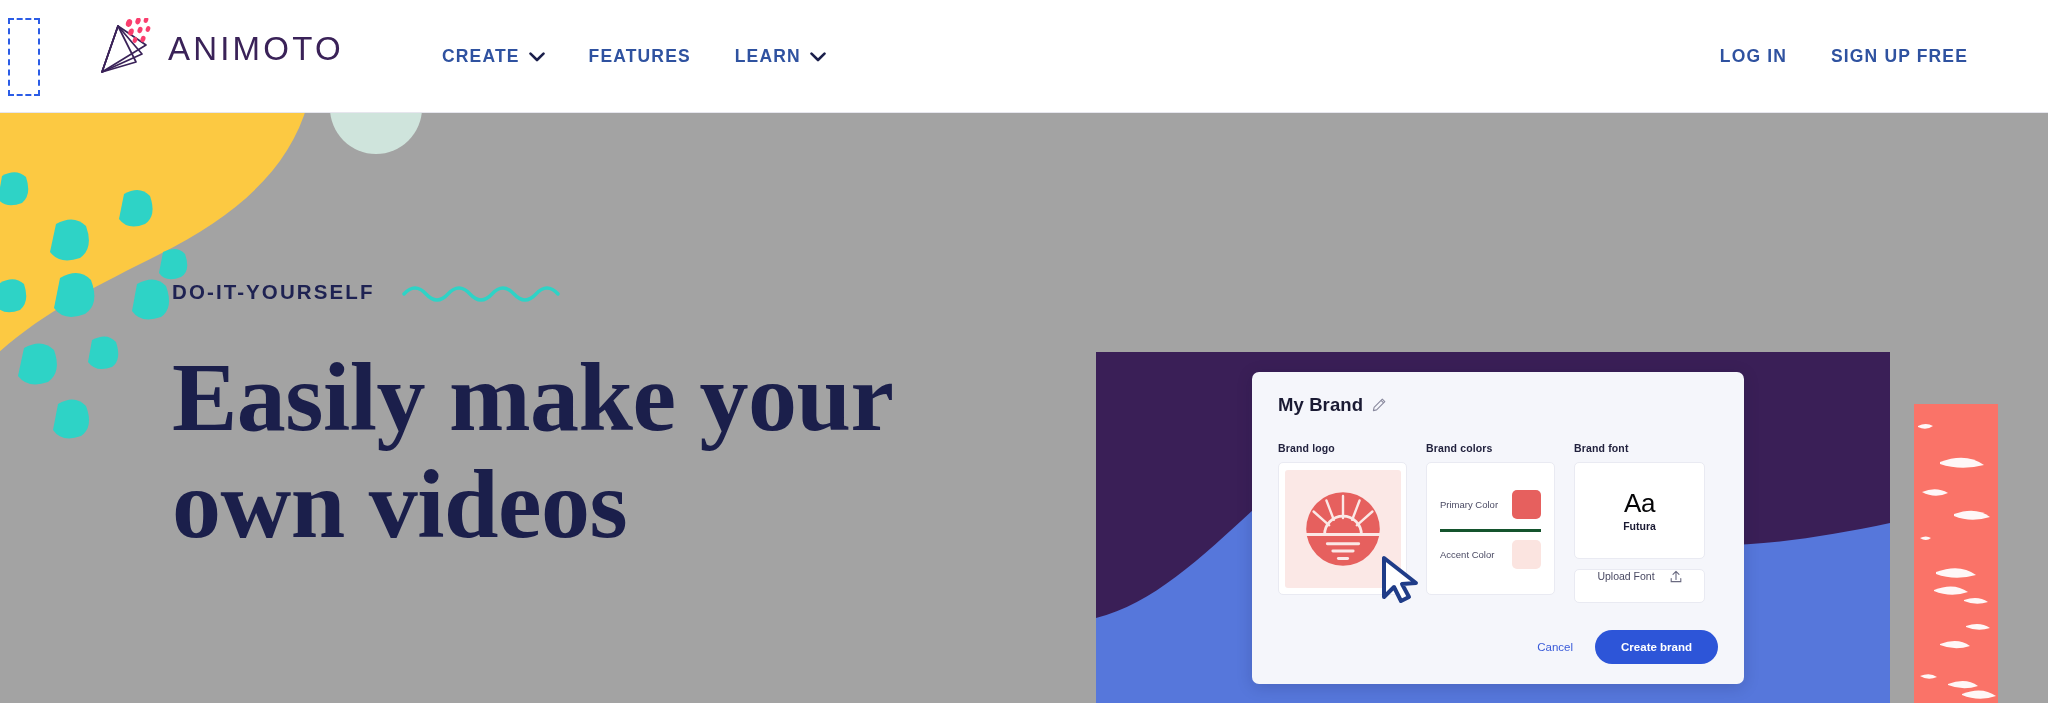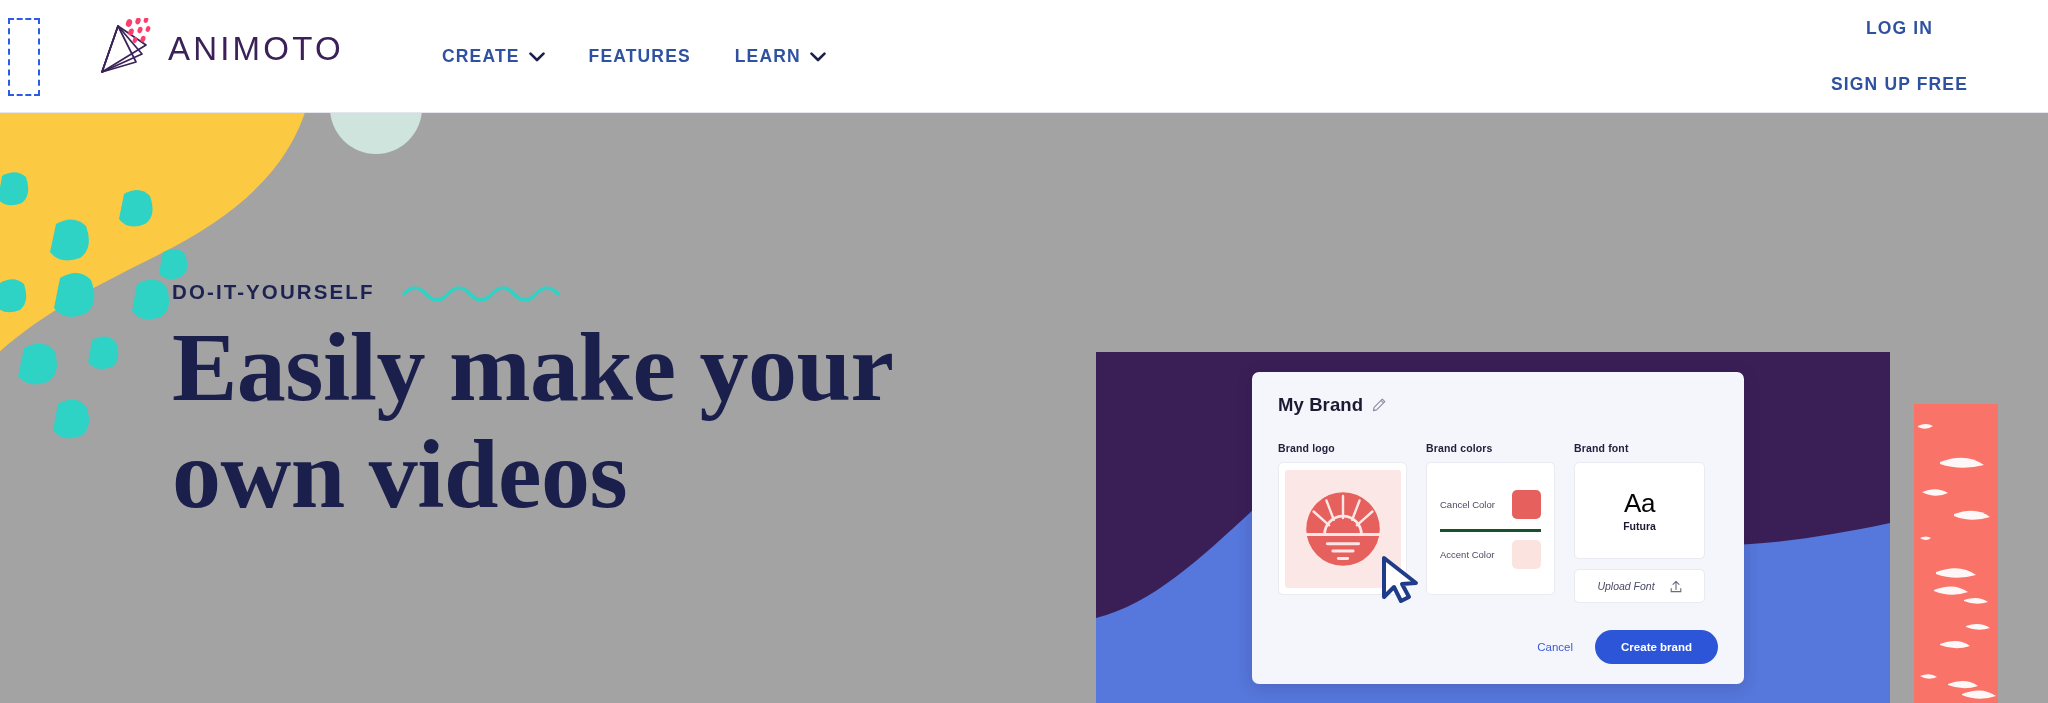--- a/index.html
+++ b/index.html
@@ -123,38 +123,37 @@
   }
 
   .auth-nav {
     position: absolute;
     right: 58px;
     top: 0;
     height: 113px;
     display: flex;
     align-items: center;
     gap: 0;
-    flex-direction: column;
   }
   .auth-nav .nav-item { padding: 0 22px; }
 
   
   .hero-left {
     position: absolute;
     left: 172px;
     top: 280px;
     width: 800px;
     z-index: 10;
   }
 
   .eyebrow-row {
     display: flex;
     align-items: center;
     gap: 26px;
-    margin-bottom: 10px;
+    margin-bottom: 40px;
   }
   .eyebrow {
     font-size: 20.5px;
     font-weight: bold;
     letter-spacing: 2.1px;
     color: #1e2252;
     white-space: nowrap;
   }
   .squiggle { display: block; }
 
@@ -316,25 +315,24 @@
     letter-spacing: -0.5px;
     font-family: "Liberation Sans", sans-serif;
   }
   .font-name { font-size: 10.5px; font-weight: bold; color: #1a1a33; margin-top: 4px; }
 
   .upload-card {
     width: 131px;
     height: 34px;
     margin-top: 10px;
     display: flex;
-    align-items: center;
+    align-items: flex-start;
     justify-content: center;
     gap: 15px;
     cursor: pointer;
-    font-style: italic;
   }
   .upload-label { font-size: 10.5px; color: #4a4a63; }
   .upload-icon { width: 12px; height: 13px; display: block; }
 
   .modal-actions {
     position: absolute;
     right: 26px;
     bottom: 20px;
     display: flex;
     align-items: center;
@@ -519,21 +517,21 @@
             <svg class="cursor-arrow" viewBox="0 0 44 50">
               <path d="M5 3 L5 42 L15 32 L22 46 L30 42 L23 29 L37 28 Z" fill="#ffffff" stroke="#1F3C88" stroke-width="4" stroke-linejoin="round"></path>
             </svg>
           </div>
         </div>
 
         <div>
           <div class="col-head">Brand colors</div>
           <div class="card colors-card">
             <div class="color-row">
-              <span class="color-label">Cancel Color</span>
+              <span class="color-label">Primary Color</span>
               <span class="swatch" style="background:#E6605E"></span>
             </div>
             <div class="color-row">
               <span class="color-label">Accent Color</span>
               <span class="swatch" style="background:#FBE4E0"></span>
             </div>
           </div>
         </div>
 
         <div>

